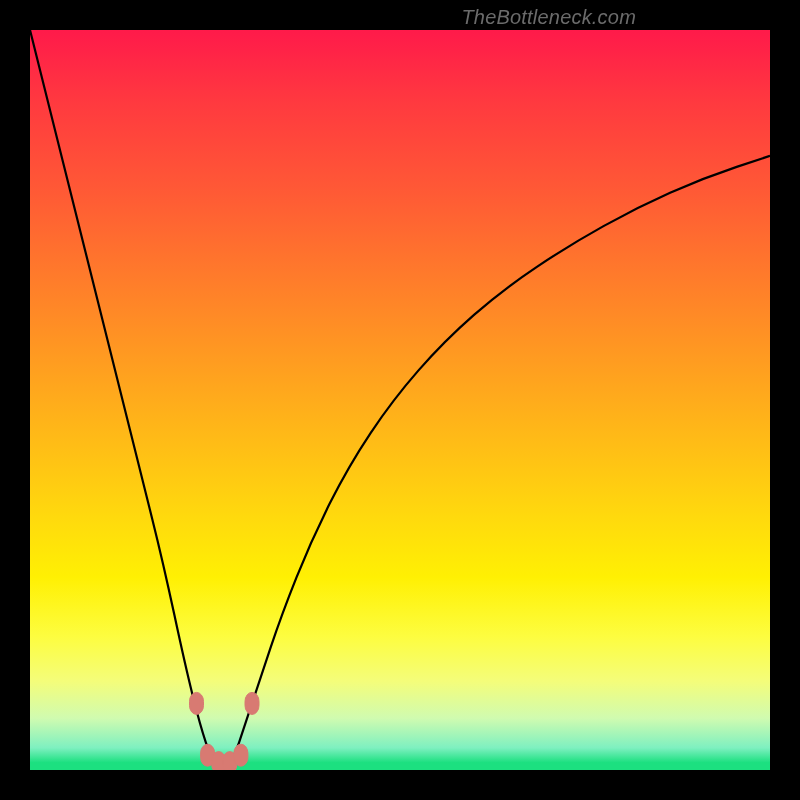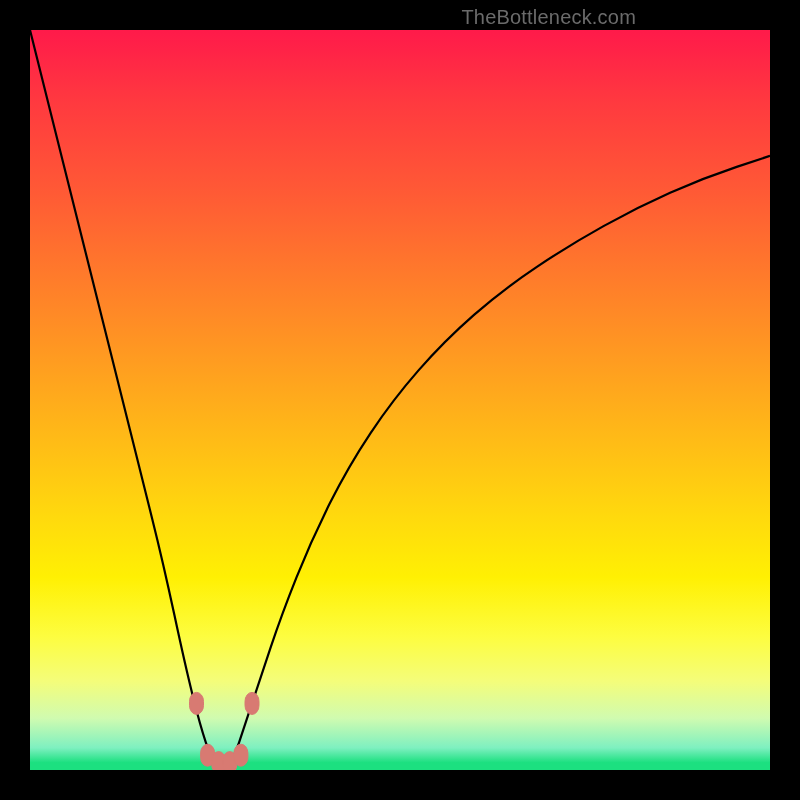--- a/index.html
+++ b/index.html
@@ -7,20 +7,21 @@
     padding: 0;
     width: 800px;
     height: 800px;
     background: #000000;
     overflow: hidden;
   }
   .wrapper {
     position: relative;
     width: 648px;
     height: 800px;
+    font-style: italic;
   }
   .plot-area {
     position: absolute;
     left: 30px;
     top: 30px;
     width: 740px;
     height: 740px;
     background: linear-gradient(to bottom,
       #ff1a4a 0%,
       #ff3a3f 10%,

